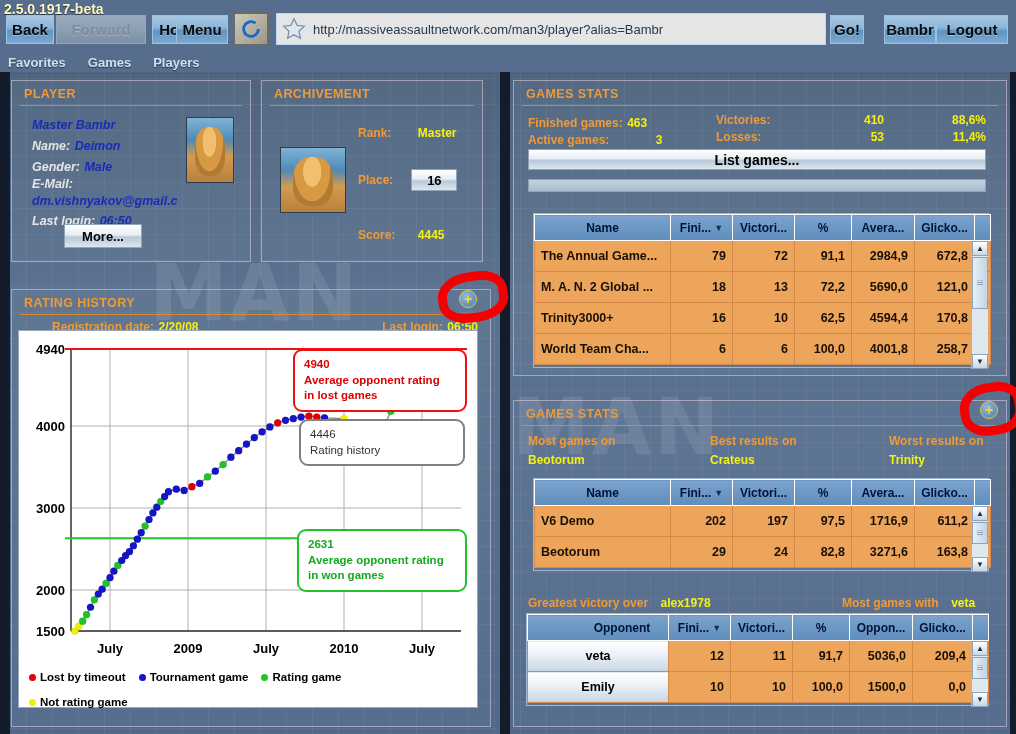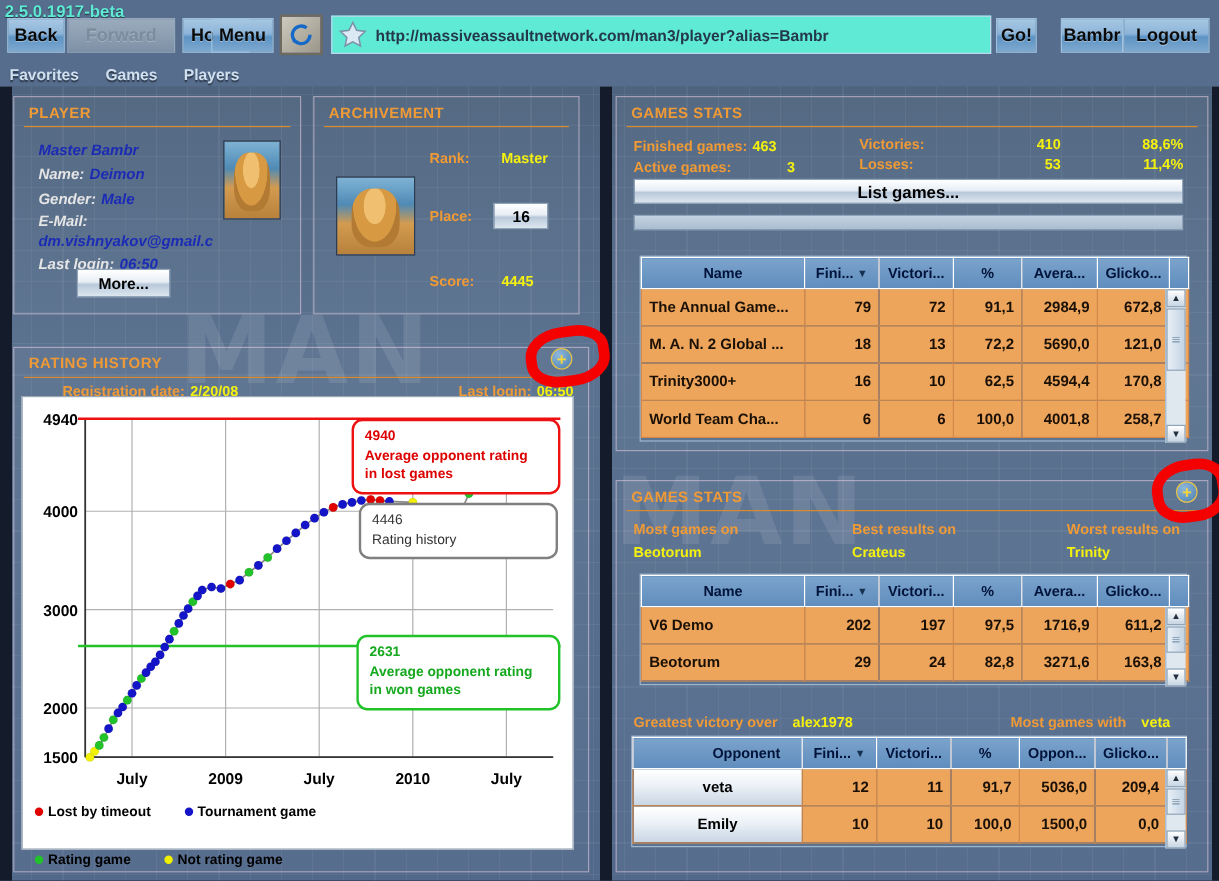--- a/index.html
+++ b/index.html
@@ -40,21 +40,21 @@
   #chrome {
     position:absolute; left:0; top:0; width:1016px; height:72px;
     background:
       repeating-linear-gradient(to right, rgba(255,255,255,.05) 0 1px, transparent 1px 26px),
       repeating-linear-gradient(to bottom, rgba(255,255,255,.05) 0 1px, transparent 1px 26px),
       linear-gradient(180deg,#5d7490,#4e6party 0%,#53698a 100%);
     background-color:#566d8d;
   }
   #version {
     position:absolute; left:4px; top:1px;
-    color:#5eead4; font-weight:bold; font-size:14px;
+    color:#fef9c3; font-weight:bold; font-size:14px;
     text-shadow:0 1px 1px rgba(0,0,0,.6);
   }
   .btn3d {
     position:absolute;
     background:linear-gradient(180deg,#a8c8e4 0%, #8cb4d8 45%, #5d93c4 55%, #7fa9d0 100%);
     border:1px solid #9dc2e0;
     color:#0a0a0a; font-weight:bold; font-size:15px;
     display:flex; align-items:center; justify-content:center;
     text-shadow:0 1px 0 rgba(255,255,255,.35);
     cursor:pointer;
@@ -65,22 +65,22 @@
     border-color:#93a6ba;
   }
   #reload {
     position:absolute; left:233px; top:12px; width:36px; height:34px;
     background:linear-gradient(135deg,#cdc9bc,#9b968a);
     border:2px solid #6e6a60;
     display:flex; align-items:center; justify-content:center;
   }
   #urlbar {
     position:absolute; left:276px; top:13px; width:550px; height:32px;
-    background:#5eead4; border:1px solid #bcd8ee;
-    display:flex; align-items:center;font-weight:bold;
+    background:#e5e5e5; border:1px solid #bcd8ee;
+    display:flex; align-items:center;
   }
   #urltext {
     color:#24384c; font-size:13px; margin-left:6px;
   }
   #star { width:26px; height:26px; margin-left:4px; }
 
   
   #navbar { position:absolute; left:8px; top:55px; display:flex; gap:22px; }
   #navbar a {
     color:#cfe0f0; font-size:13px; font-weight:bold; text-decoration:none;
@@ -399,21 +399,21 @@
     <div>Rating history</div>
   </div>
   <div class="callout green" style="left:278px; top:198px; width:170px;">
     <div>2631</div>
     <div>Average opponent rating</div>
     <div>in won games</div>
   </div>
 
   
   <div class="legend">
-    <div style="display:flex; gap:28px; flex-wrap:wrap; width:320px;align-items:center;">
+    <div style="display:flex; gap:13px; flex-wrap:wrap; width:320px;align-items:center;">
       <span><span class="dot" style="background:#e00000"></span><span>Lost by timeout</span></span>
       <span><span class="dot" style="background:#1414c8"></span><span>Tournament game</span></span>
       <span><span class="dot" style="background:#22c22a"></span><span>Rating game</span></span>
       <span><span class="dot" style="background:#f0f000"></span><span>Not rating game</span></span>
     </div>
   </div>
 </div>
 
 <div class="plusbadge" style="left:459px; top:290px;">+</div>
 <div class="redcircle" style="left:438px; top:272px; width:70px; height:50px;"></div>

